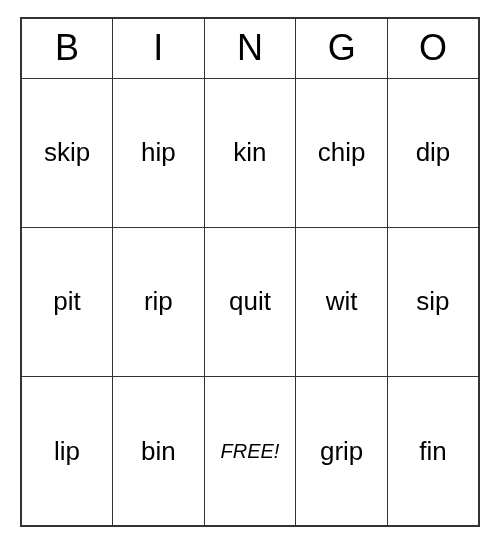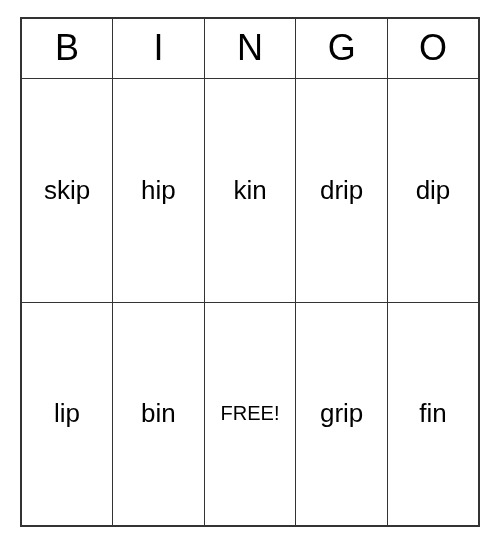--- a/index.html
+++ b/index.html
@@ -40,42 +40,50 @@
       border: 1px solid #333;
     }
 
     .bingo-card tbody td {
       font-size: 26px;
       border-radius: 24px;
     }
 
     .free-cell {
       font-size: 20px !important;
+      font-style: italic;
     }
   </style>
 </head>
 <body>
 
 <table class="bingo-card">
   <thead>
     <tr>
     <th>B</th>
         <th>I</th>
         <th>N</th>
         <th>G</th>
         <th>O</th>
       </tr>
   </thead>
   <tbody id="card-body">
   <tr>
         <td>skip</td>
         <td>hip</td>
         <td>kin</td>
-        <td>drip</td>
+        <td>chip</td>
         <td>dip</td>
+      </tr>
+      <tr>
+        <td>pit</td>
+        <td>rip</td>
+        <td>quit</td>
+        <td>wit</td>
+        <td>sip</td>
       </tr>
       <tr>
         <td>lip</td>
         <td>bin</td>
         <td class="free-cell">FREE!</td>
         <td>grip</td>
         <td>fin</td>
       </tr>
     </tbody>
 </table>

